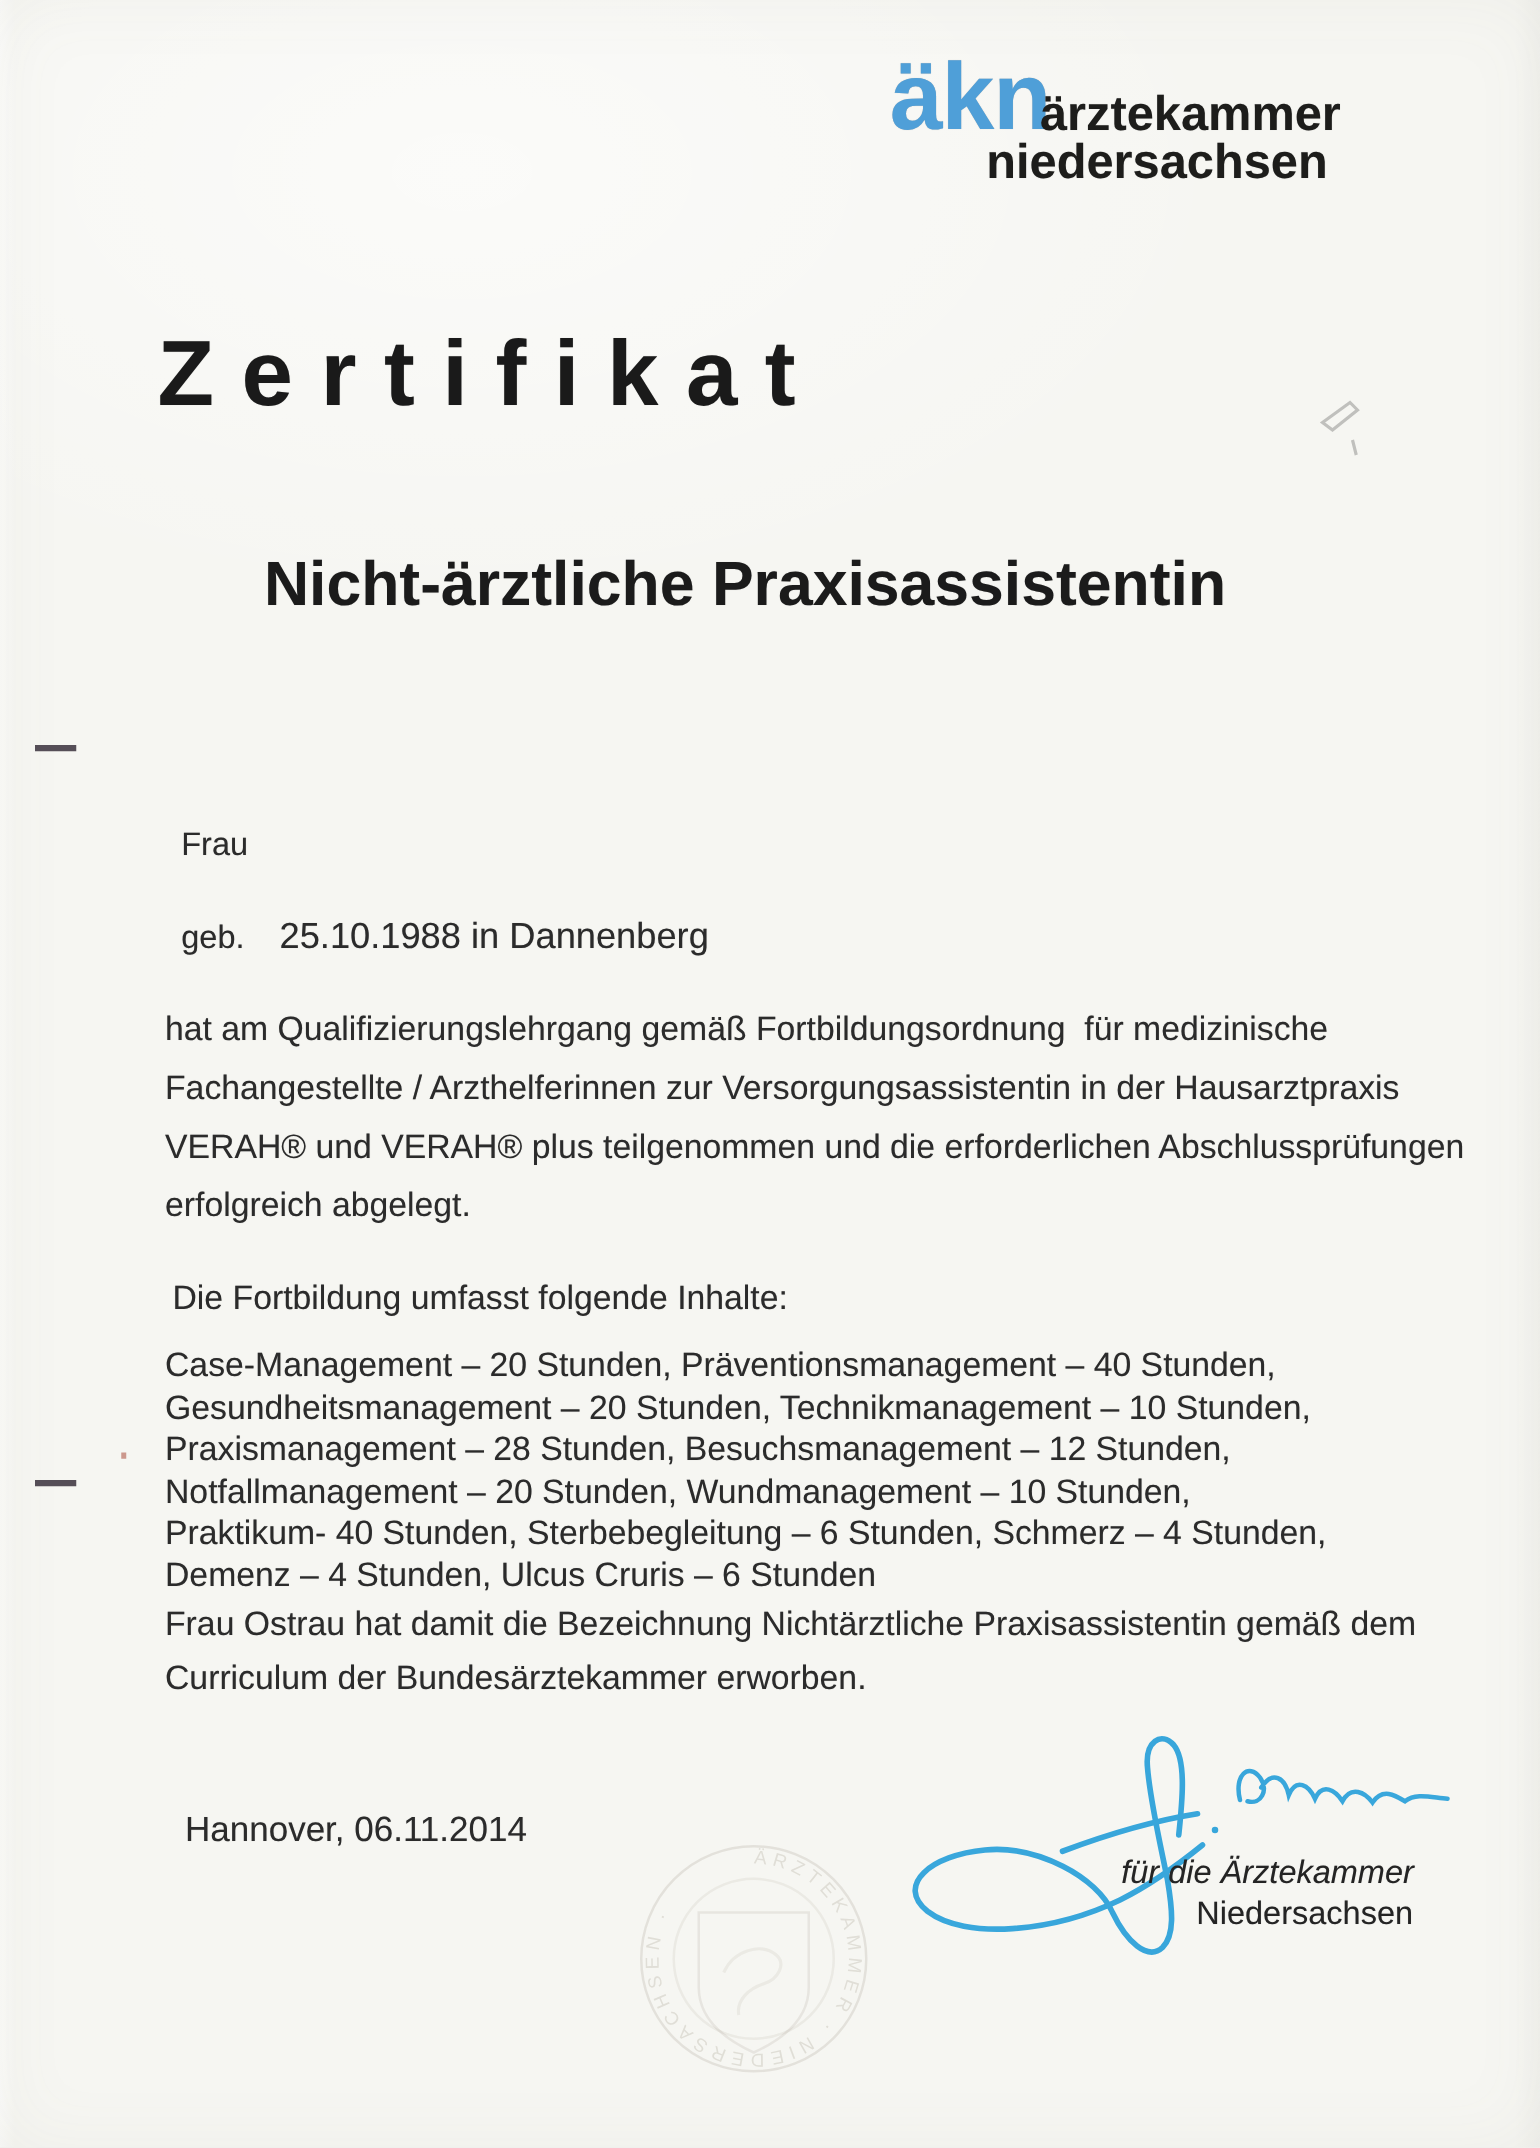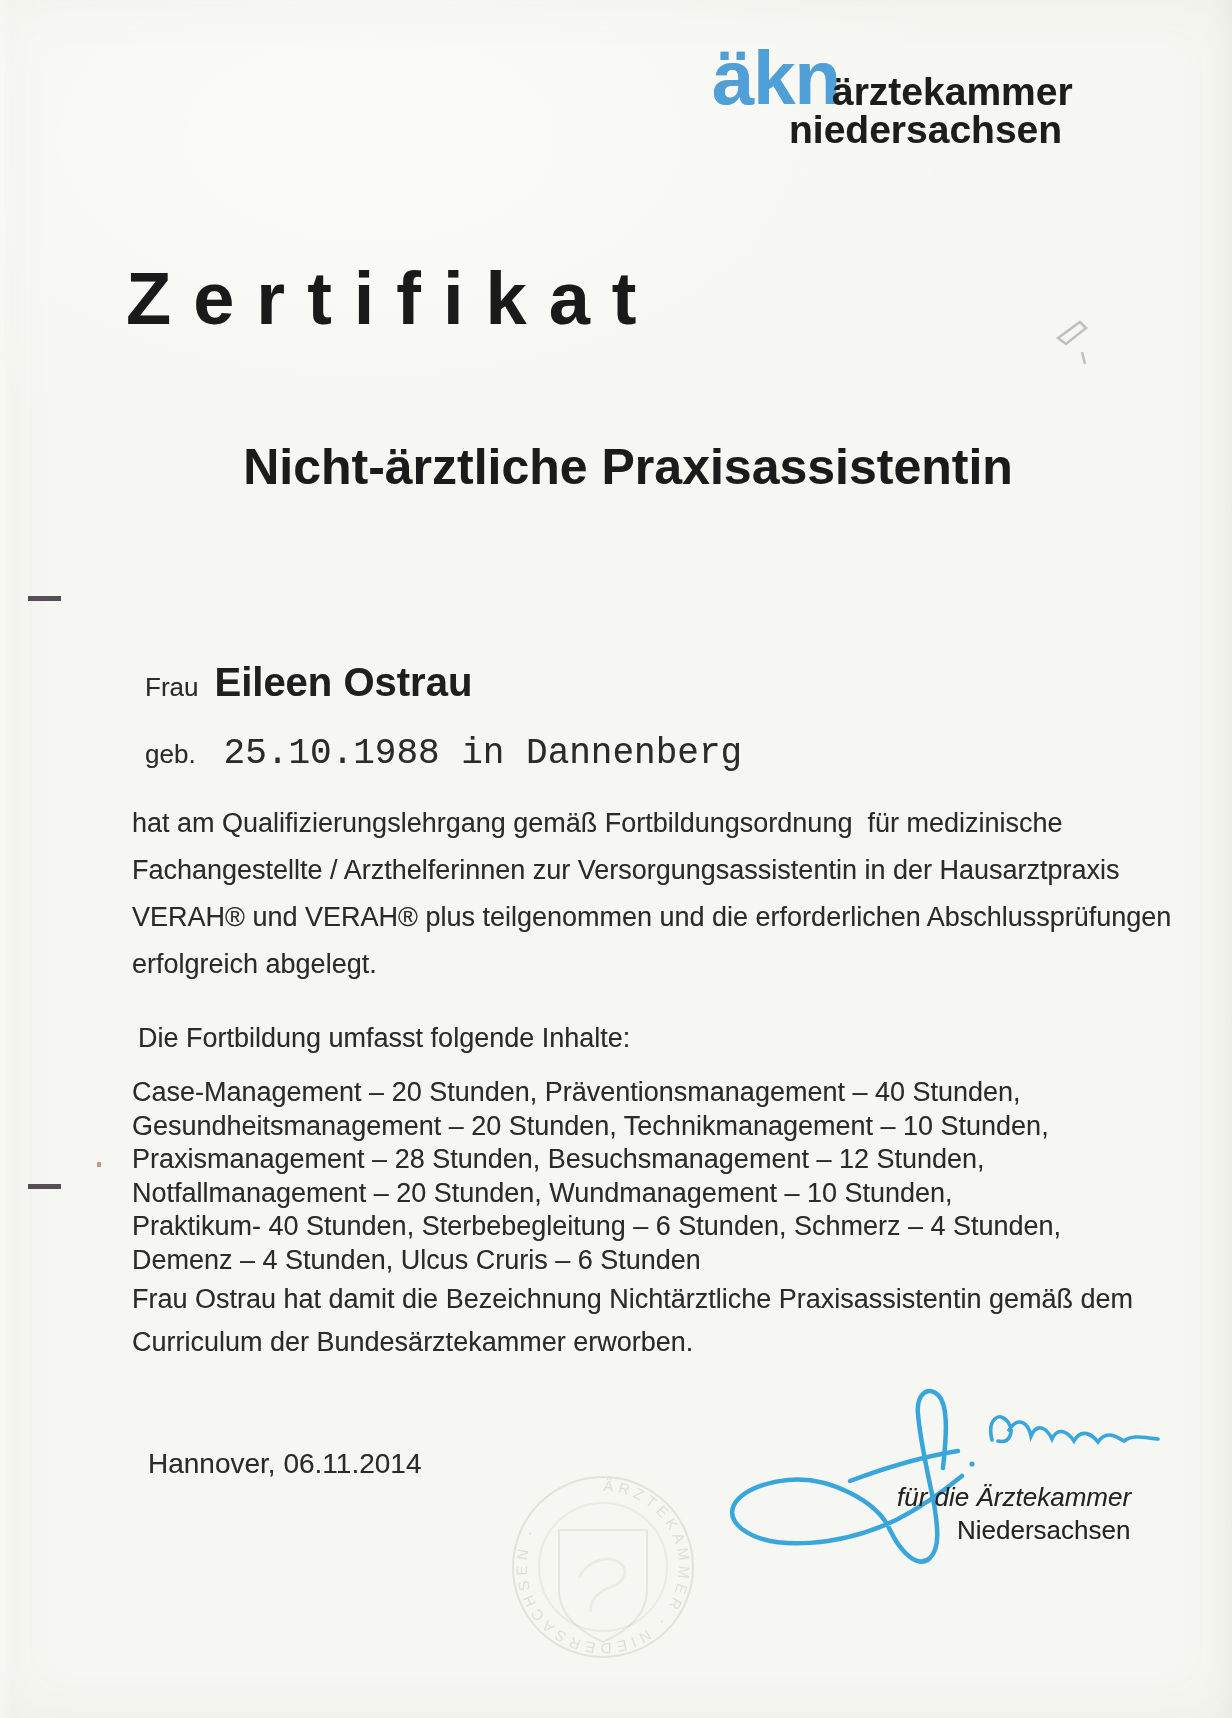--- a/index.html
+++ b/index.html
@@ -31,34 +31,34 @@
   .logo-line2 { left: 789px; top: 110px; font-size: 39px; font-weight: 700; line-height: 1; color: #1d1d1b; }
 
   .doc-title {
     left: 126px; top: 258px;
     font-size: 74px; font-weight: 700; letter-spacing: 22px;
     color: #1a1a1a; line-height: 1.1;
   }
 
   .heading-main {
     left: 0; width: 1192px; top: 437px; text-align: center;
-    font-size: 50px; font-weight: 700; color: #1b1b1b; line-height: 1.2; margin-left: 32px;
+    font-size: 50px; font-weight: 700; color: #1b1b1b; line-height: 1.2;
   }
   .heading-legal {
     left: 0; width: 1216px; top: 506px; text-align: center;
     font-size: 26px; line-height: 1.3; color: #2b2b2b;
   }
 
   .recipient-row { left: 145px; top: 660px; display: flex; align-items: baseline; gap: 16px; }
   .salutation { font-size: 26px; }
   .recipient-name { font-size: 40px; font-weight: 700; color: #1f1f1f; }
 
   .birth-row { left: 145px; top: 733px; display: flex; align-items: baseline; gap: 28px; }
   .birth-label { font-size: 26px; }
-  .birth-value { font-size: 36px; font-family: Liberation Mono, monospace; }
+  .birth-value { font-size: 29px; }
 
   .para { left: 132px; font-size: 27px; }
   .intro-para   { top: 800px;  line-height: 47px; }
   .contents-heading { left: 128px; top: 1022px; font-size: 27px; line-height: 33px; margin-left: 10px; }
   .contents-list { top: 1076px; line-height: 33.5px; }
   .closing-para  { top: 1278px; line-height: 43px; }
 
   .place-date { left: 148px; top: 1448px; font-size: 28px; }
 
   .sig-caption-1 { left: 897px; top: 1482px; font-size: 26px; color: #242424; font-style: italic; }
@@ -82,21 +82,20 @@
   <div class="abs txt logo-abbrev" style="color:#4f9fd8">äkn</div>
   <div class="abs txt logo-line1">ärztekammer</div>
   <div class="abs txt logo-line2">niedersachsen</div>
 
   <div class="abs txt doc-title">Zertifikat</div>
 
   <div class="abs txt heading-main">Nicht-ärztliche Praxisassistentin</div>
 
   <div class="abs recipient-row">
     <span class="txt salutation">Frau</span>
-    <span class="txt recipient-name">Eileen Ostrau</span>
   </div>
   <div class="abs birth-row">
     <span class="txt birth-label">geb.</span>
     <span class="txt birth-value">25.10.1988 in Dannenberg</span>
   </div>
 
   <div class="abs para intro-para">
     <div class="txt">hat am Qualifizierungslehrgang gemäß Fortbildungsordnung  für medizinische</div>
     <div class="txt">Fachangestellte / Arzthelferinnen zur Versorgungsassistentin in der Hausarztpraxis</div>
     <div class="txt">VERAH® und VERAH® plus teilgenommen und die erforderlichen Abschlussprüfungen</div>

